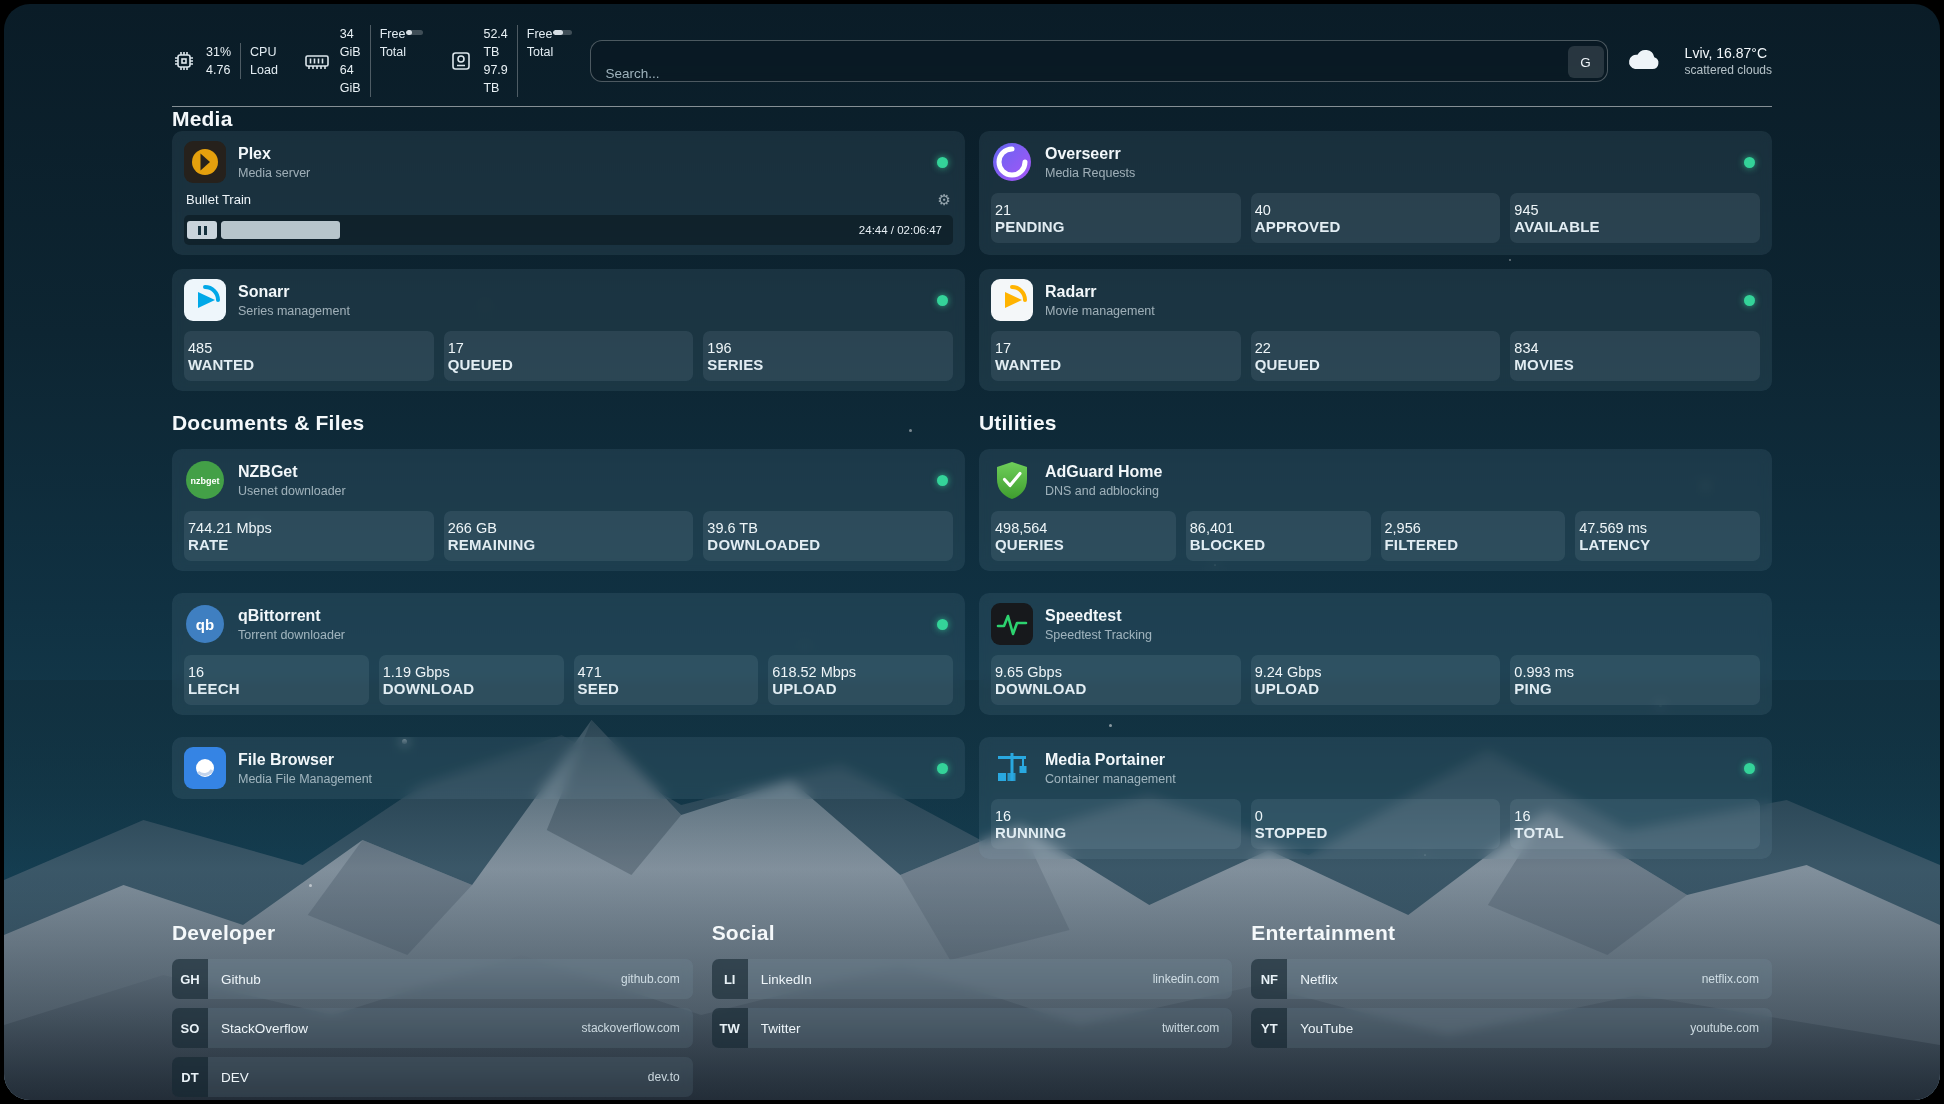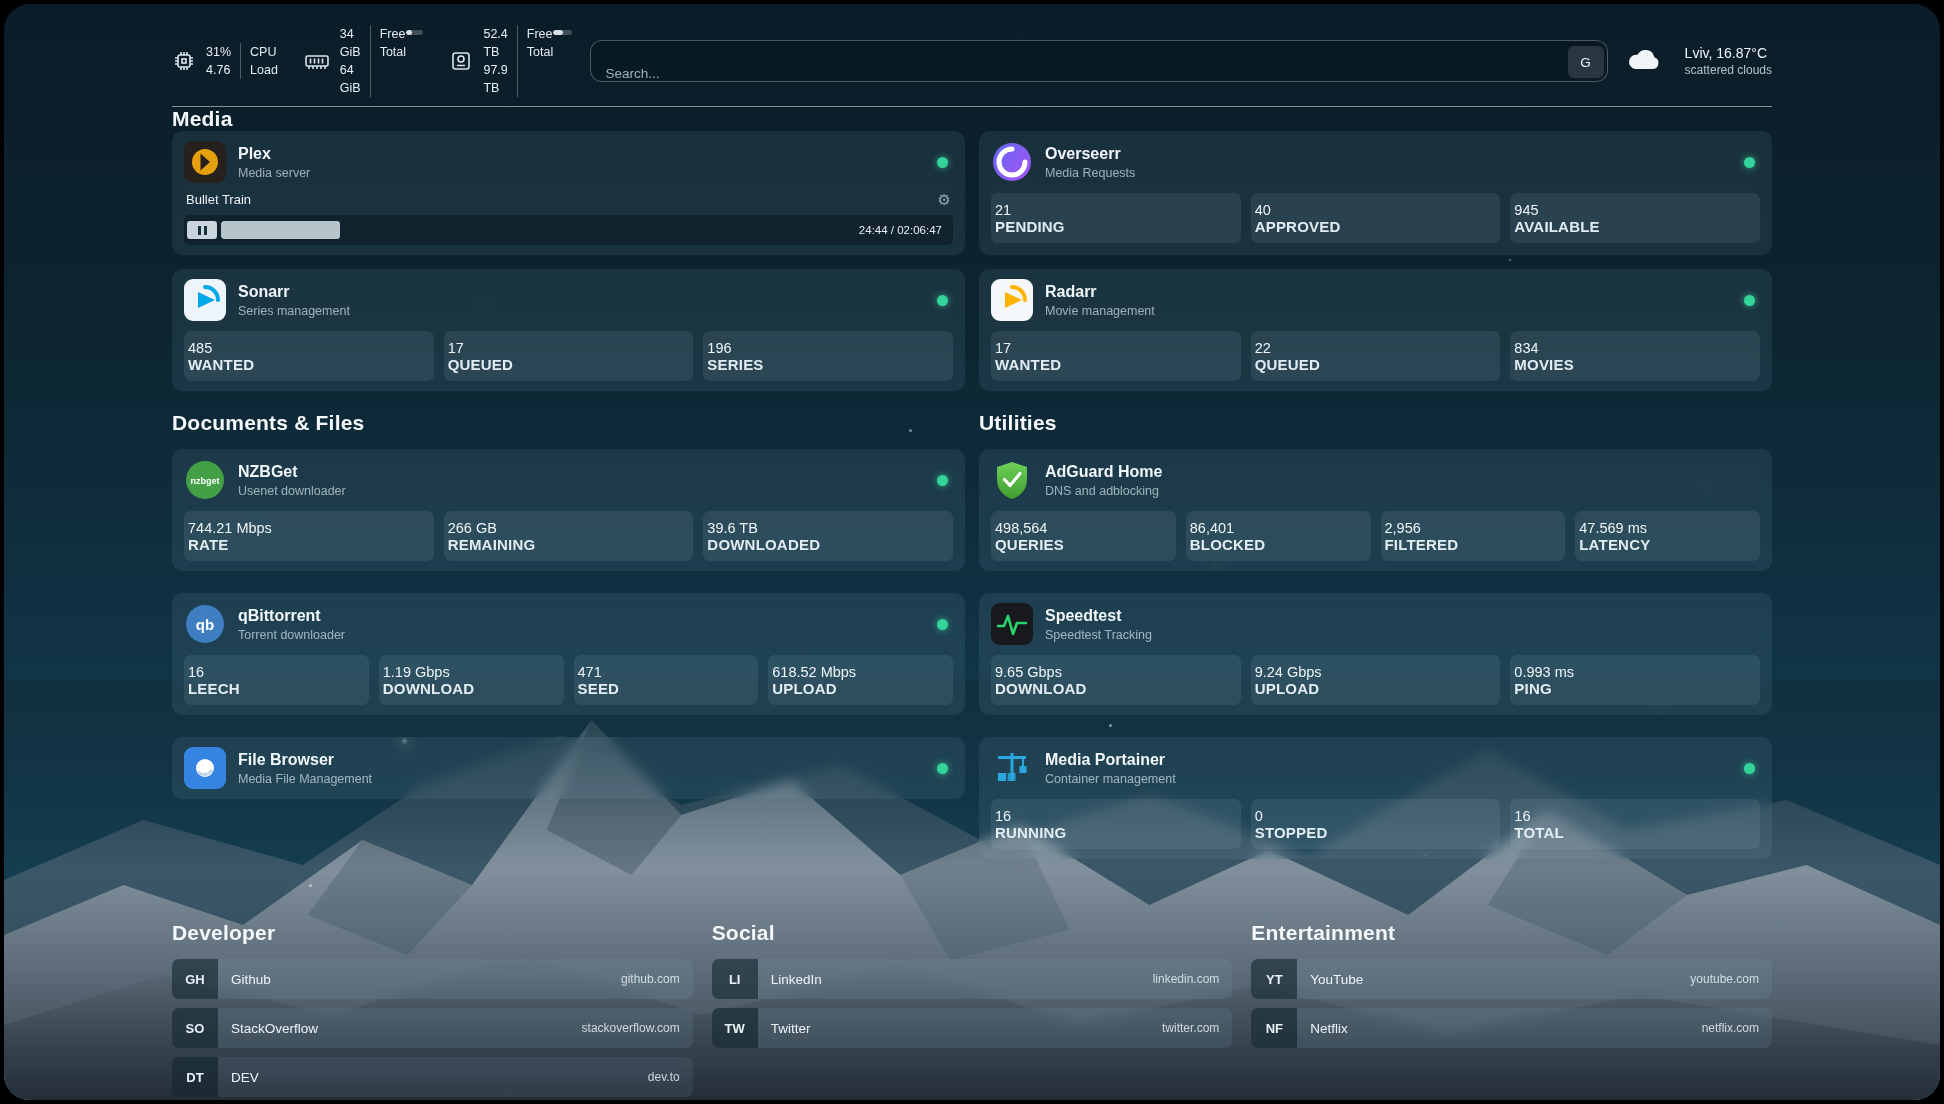--- a/index.html
+++ b/index.html
@@ -69,21 +69,21 @@
     display:flex;align-items:center;padding:3px;}
   .pause{width:30px;height:18px;flex:0 0 auto;background:rgba(222,232,239,.9);border:none;border-radius:3px;
     display:flex;align-items:center;justify-content:center;gap:3px;cursor:pointer;}
   .pbar{width:3px;height:9px;background:#16323f;display:block;}
   .track{flex:1;height:18px;margin-left:4px;border-radius:3px;position:relative;overflow:hidden;}
   .fill{height:100%;background:rgba(214,226,233,.85);border-radius:3px;}
   .time{font-size:11.5px;color:#e8f0f5;padding:0 8px 0 10px;white-space:nowrap;}
   
   .bm{display:flex;align-items:center;height:40px;background:rgba(158,194,214,.10);border-radius:7px;
     margin-bottom:9px;overflow:hidden;backdrop-filter:blur(5px);cursor:pointer;}
-  .bm-abbr{width:46px;align-self:stretch;background:rgba(10,26,36,.55);display:flex;align-items:center;
+  .bm-abbr{width:36px;align-self:stretch;background:rgba(10,26,36,.55);display:flex;align-items:center;
     justify-content:center;font-size:13px;font-weight:600;color:#e8f1f6;flex:0 0 auto;}
   .bm-name{padding-left:13px;font-size:13.5px;color:#eef5f9;}
   .bm-url{margin-left:auto;padding-right:13px;font-size:12px;color:rgba(226,238,245,.85);}
 </style>
 </head>
 <body>
 
 <div class="frame">
 
   <svg class="mountains" viewBox="0 0 1944 420" preserveAspectRatio="none">
@@ -590,26 +590,26 @@
         <div class="bm">
           <span class="bm-abbr">TW</span>
           <span class="bm-name">Twitter</span>
           <span class="bm-url">twitter.com</span>
         </div>
       </div>
 
       <div>
         <h2 class="sec">Entertainment</h2>
         <div class="bm">
+          <span class="bm-abbr">NF</span>
+          <span class="bm-name">Netflix</span>
+          <span class="bm-url">netflix.com</span>
+        </div>
+        <div class="bm">
           <span class="bm-abbr">YT</span>
           <span class="bm-name">YouTube</span>
           <span class="bm-url">youtube.com</span>
         </div>
-        <div class="bm">
-          <span class="bm-abbr">NF</span>
-          <span class="bm-name">Netflix</span>
-          <span class="bm-url">netflix.com</span>
-        </div>
       </div>
     </div>
 
   </div>
 </div>
 
 </body></html>

